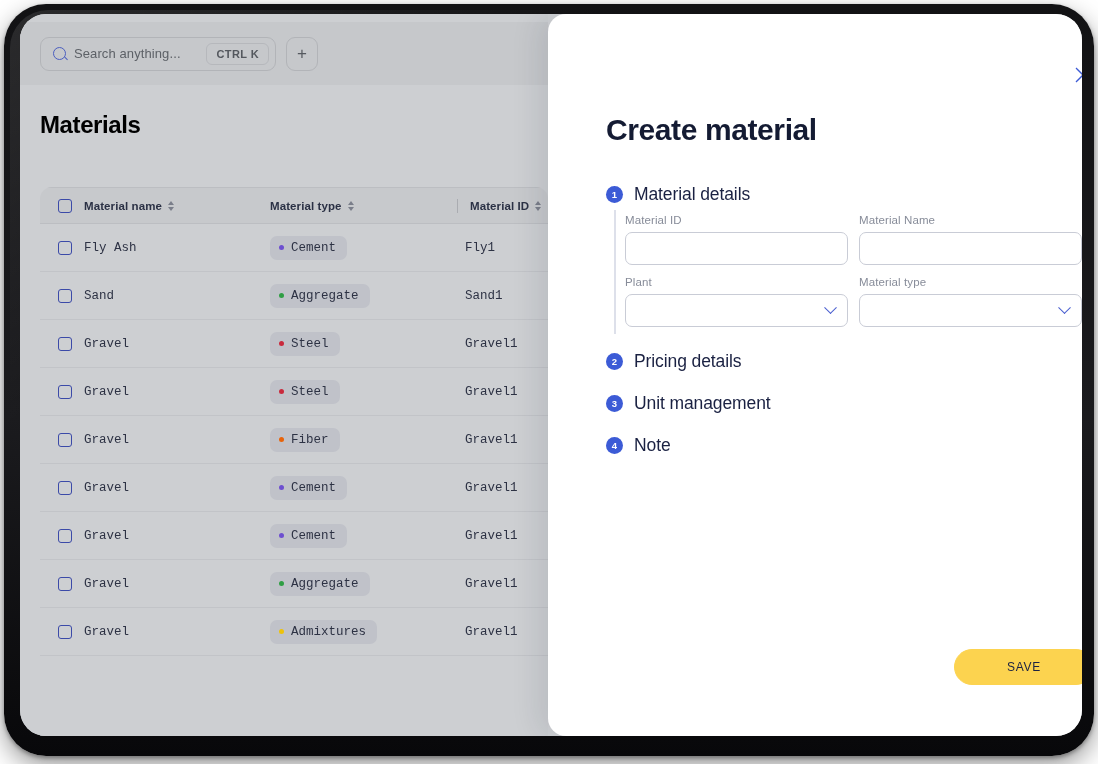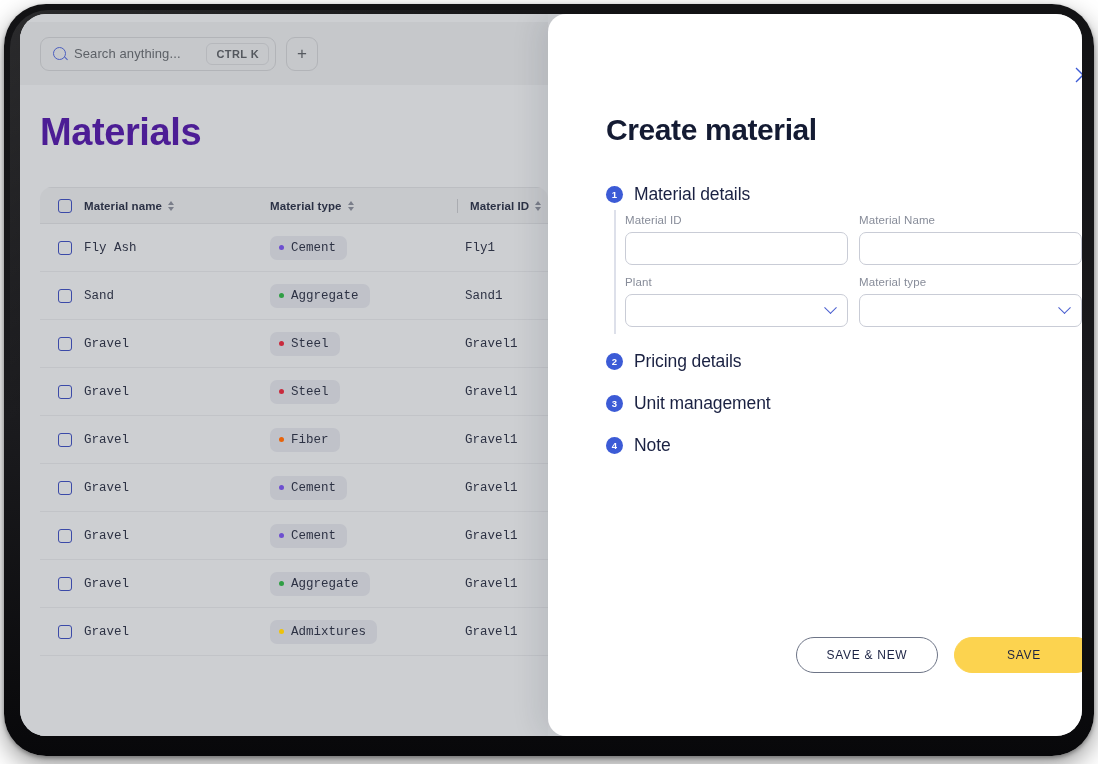--- a/index.html
+++ b/index.html
@@ -117,23 +117,23 @@
     color: #55595f;
     font-size: 17px;
     font-weight: 300;
     line-height: 1;
   }
 
   #page-title {
     position: absolute;
     left: 20px;
     top: 97px;
-    font-size: 38px;
+    font-size: 24px;
     font-weight: 700;
-    color: #4c1d95;
+    color: #000000;
     letter-spacing: -0.4px;
   }
 
   
   #table-card {
     position: absolute;
     left: 20px;
     top: 173px;
     width: 508px;
     height: 549px;
@@ -378,20 +378,21 @@
     width: 142px;
     border: 1px solid #6d7486;
     color: #1b2243;
     background: #ffffff;
   }
   #save-button {
     width: 140px;
     background: #fcd34f;
     color: #1b2243;
     border: 1px solid #fcd34f;
+    margin-top: 12px;
   }
 </style>
 </head>
 <body>
 
 <div id="device-frame">
   <div id="device-bezel-sheen"></div>
 </div>
 
 <div id="screen">
@@ -610,18 +611,17 @@
     <div class="step" id="step-3">
       <span class="step-num">3</span>
       <span class="step-label">Unit management</span>
     </div>
     <div class="step" id="step-4">
       <span class="step-num">4</span>
       <span class="step-label">Note</span>
     </div>
 
     <div id="actions">
-      <div class="btn" id="save-new-button">SAVE &amp; NEW</div>
       <div class="btn" id="save-button">SAVE</div>
     </div>
 
   </div>
 </div>
 
 </body></html>

